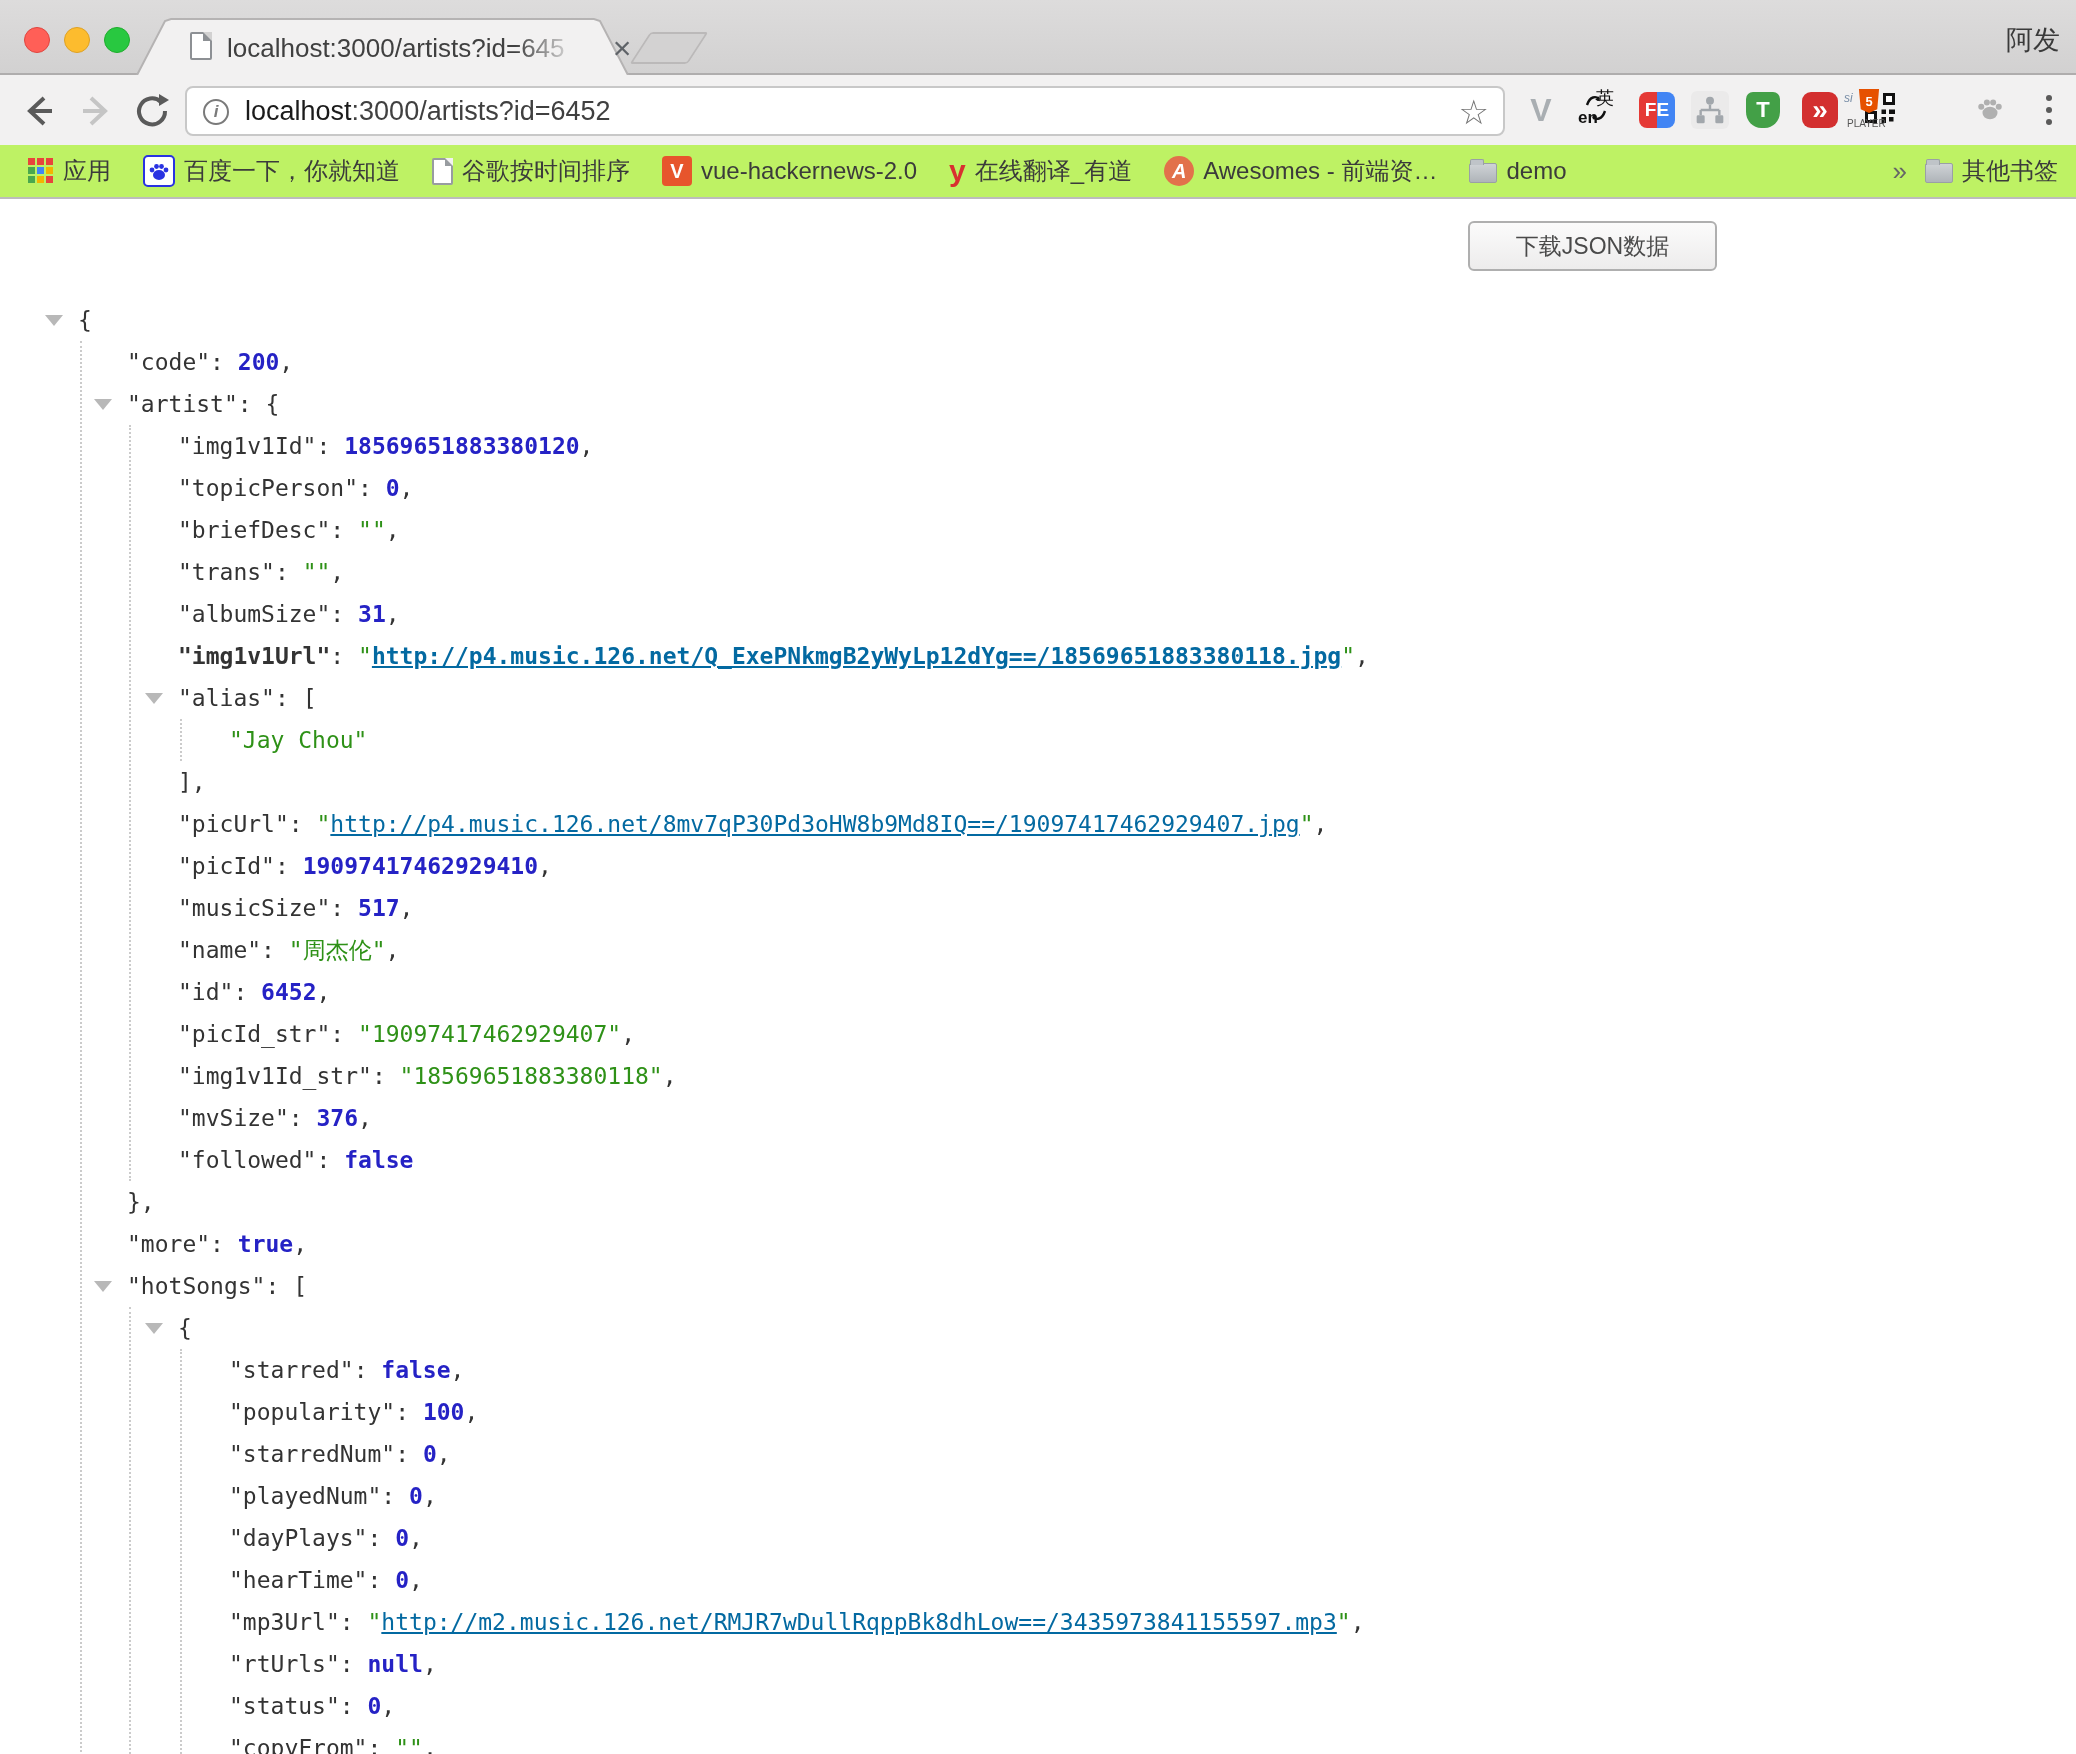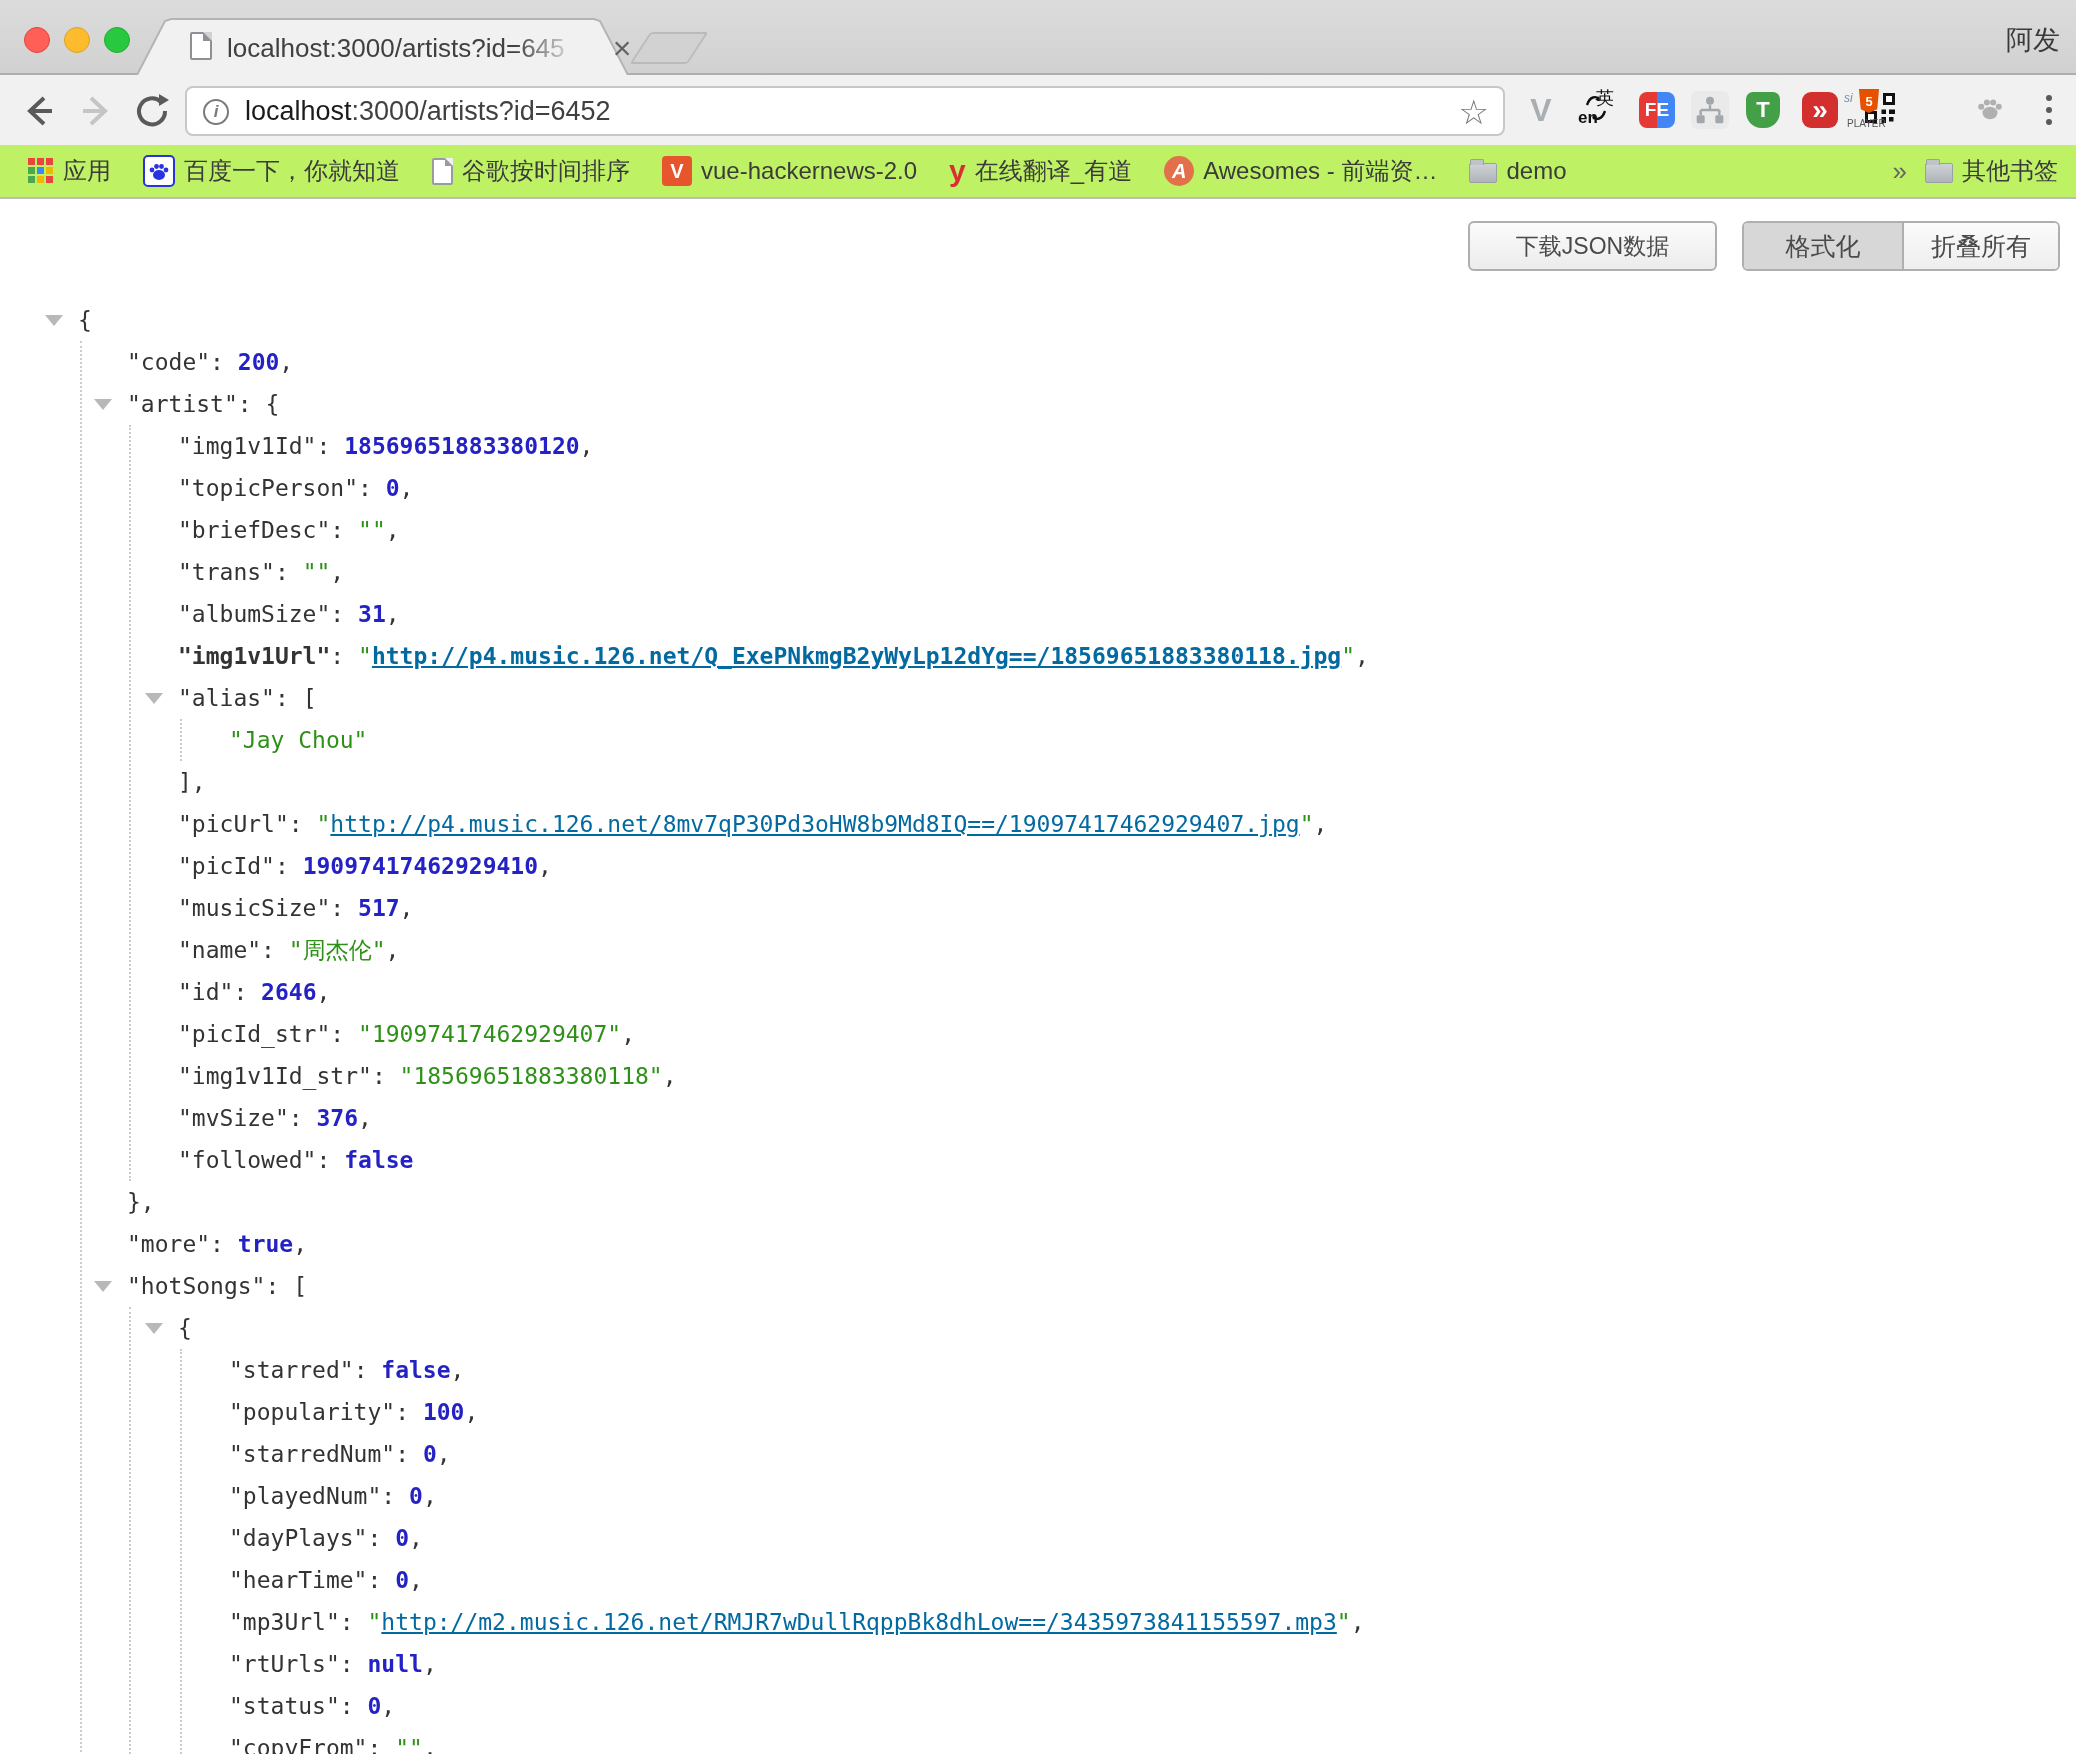--- a/index.html
+++ b/index.html
@@ -294,24 +294,20 @@
     <span id="bm-overflow">»</span>
     <div class="bm">
       <span class="ic-folder"></span>
       <span>其他书签</span>
     </div>
   </div>
 </div>
 
 <div id="content">
   <div id="btn-download" class="btn">下载JSON数据</div>
-  <div id="segmented">
-    <div id="seg-format">格式化</div>
-    <div id="seg-collapse">折叠所有</div>
-  </div>
   <div id="json-view">
       <div class="guide" style="left: 80px; top: 42px; height: 1455px;"></div>
       <div class="guide" style="left: 129px; top: 126px; height: 756px;"></div>
       <div class="guide" style="left: 180px; top: 420px; height: 42px;"></div>
       <div class="guide" style="left: 129px; top: 1008px; height: 447px;"></div>
       <div class="guide" style="left: 180px; top: 1050px; height: 405px;"></div>
       <div class="jrow" style="padding-left: 78px;"><span class="tri" style="left: 45px;"></span><span class="tok-p">{</span></div>
       <div class="jrow" style="padding-left: 127px;"><span class="tok-k">"code"</span><span class="tok-p">: </span><span class="tok-n">200</span><span class="tok-p">,</span></div>
       <div class="jrow" style="padding-left: 127px;"><span class="tri" style="left: 94px;"></span><span class="tok-k">"artist"</span><span class="tok-p">: {</span></div>
       <div class="jrow" style="padding-left: 178px;"><span class="tok-k">"img1v1Id"</span><span class="tok-p">: </span><span class="tok-n">18569651883380120</span><span class="tok-p">,</span></div>
@@ -320,21 +316,21 @@
       <div class="jrow" style="padding-left: 178px;"><span class="tok-k">"trans"</span><span class="tok-p">: </span><span class="tok-s">""</span><span class="tok-p">,</span></div>
       <div class="jrow" style="padding-left: 178px;"><span class="tok-k">"albumSize"</span><span class="tok-p">: </span><span class="tok-n">31</span><span class="tok-p">,</span></div>
       <div class="jrow hl" style="padding-left: 178px;"><span class="tok-k tok-b">"img1v1Url"</span><span class="tok-p">: </span><span class="tok-s">"</span><span class="tok-l tok-b">http://p4.music.126.net/Q_ExePNkmgB2yWyLp12dYg==/18569651883380118.jpg</span><span class="tok-s">"</span><span class="tok-p">,</span></div>
       <div class="jrow" style="padding-left: 178px;"><span class="tri" style="left: 145px;"></span><span class="tok-k">"alias"</span><span class="tok-p">: [</span></div>
       <div class="jrow" style="padding-left: 229px;"><span class="tok-s">"Jay Chou"</span></div>
       <div class="jrow" style="padding-left: 178px;"><span class="tok-p">],</span></div>
       <div class="jrow" style="padding-left: 178px;"><span class="tok-k">"picUrl"</span><span class="tok-p">: </span><span class="tok-s">"</span><span class="tok-l">http://p4.music.126.net/8mv7qP30Pd3oHW8b9Md8IQ==/19097417462929407.jpg</span><span class="tok-s">"</span><span class="tok-p">,</span></div>
       <div class="jrow" style="padding-left: 178px;"><span class="tok-k">"picId"</span><span class="tok-p">: </span><span class="tok-n">19097417462929410</span><span class="tok-p">,</span></div>
       <div class="jrow" style="padding-left: 178px;"><span class="tok-k">"musicSize"</span><span class="tok-p">: </span><span class="tok-n">517</span><span class="tok-p">,</span></div>
       <div class="jrow" style="padding-left: 178px;"><span class="tok-k">"name"</span><span class="tok-p">: </span><span class="tok-s">"周杰伦"</span><span class="tok-p">,</span></div>
-      <div class="jrow" style="padding-left: 178px;"><span class="tok-k">"id"</span><span class="tok-p">: </span><span class="tok-n">2646</span><span class="tok-p">,</span></div>
+      <div class="jrow" style="padding-left: 178px;"><span class="tok-k">"id"</span><span class="tok-p">: </span><span class="tok-n">6452</span><span class="tok-p">,</span></div>
       <div class="jrow" style="padding-left: 178px;"><span class="tok-k">"picId_str"</span><span class="tok-p">: </span><span class="tok-s">"19097417462929407"</span><span class="tok-p">,</span></div>
       <div class="jrow" style="padding-left: 178px;"><span class="tok-k">"img1v1Id_str"</span><span class="tok-p">: </span><span class="tok-s">"18569651883380118"</span><span class="tok-p">,</span></div>
       <div class="jrow" style="padding-left: 178px;"><span class="tok-k">"mvSize"</span><span class="tok-p">: </span><span class="tok-n">376</span><span class="tok-p">,</span></div>
       <div class="jrow" style="padding-left: 178px;"><span class="tok-k">"followed"</span><span class="tok-p">: </span><span class="tok-n">false</span></div>
       <div class="jrow" style="padding-left: 127px;"><span class="tok-p">},</span></div>
       <div class="jrow" style="padding-left: 127px;"><span class="tok-k">"more"</span><span class="tok-p">: </span><span class="tok-n">true</span><span class="tok-p">,</span></div>
       <div class="jrow" style="padding-left: 127px;"><span class="tri" style="left: 94px;"></span><span class="tok-k">"hotSongs"</span><span class="tok-p">: [</span></div>
       <div class="jrow" style="padding-left: 178px;"><span class="tri" style="left: 145px;"></span><span class="tok-p">{</span></div>
       <div class="jrow" style="padding-left: 229px;"><span class="tok-k">"starred"</span><span class="tok-p">: </span><span class="tok-n">false</span><span class="tok-p">,</span></div>
       <div class="jrow" style="padding-left: 229px;"><span class="tok-k">"popularity"</span><span class="tok-p">: </span><span class="tok-n">100</span><span class="tok-p">,</span></div>

